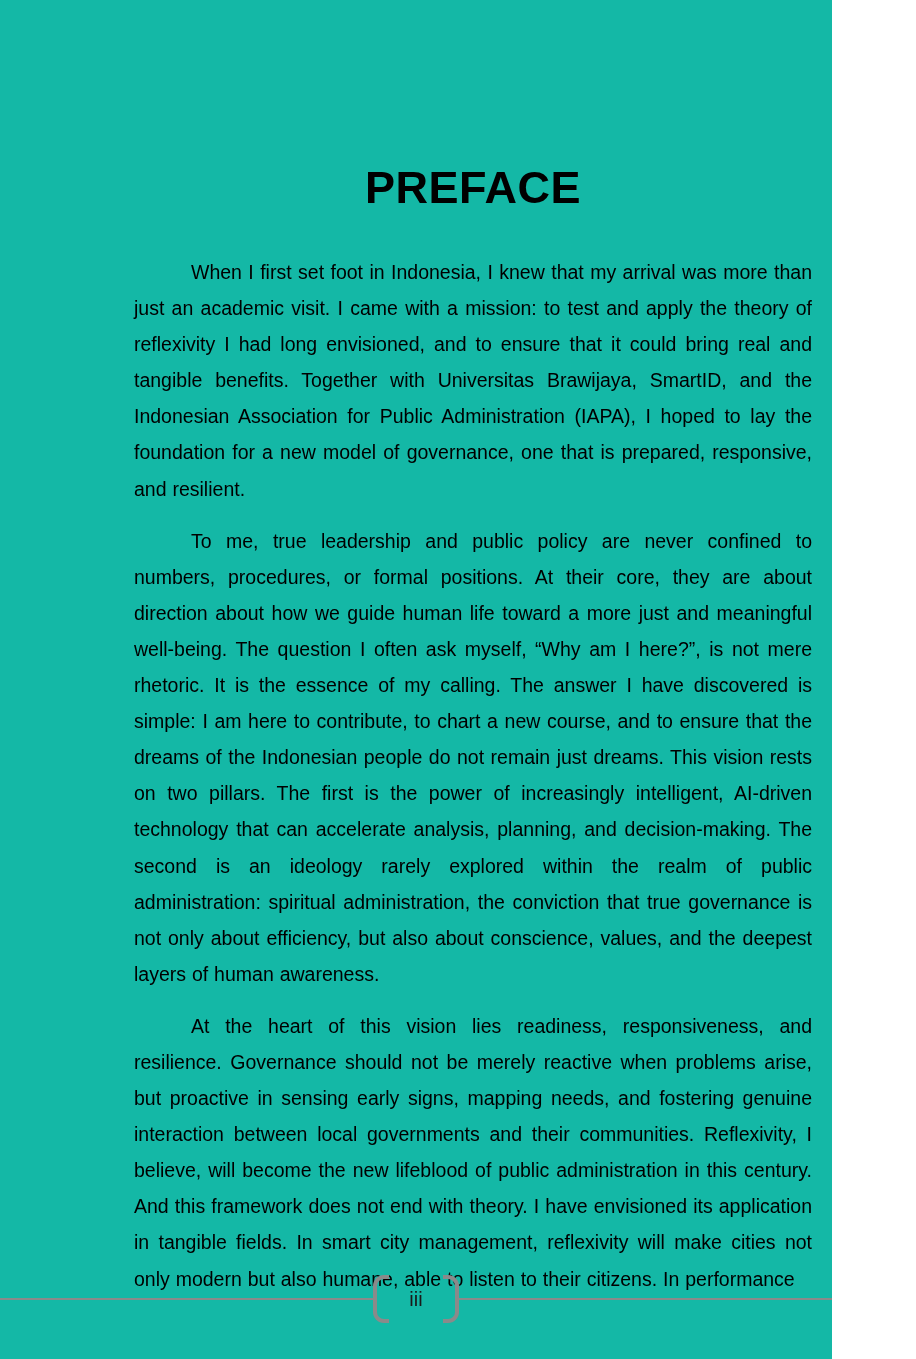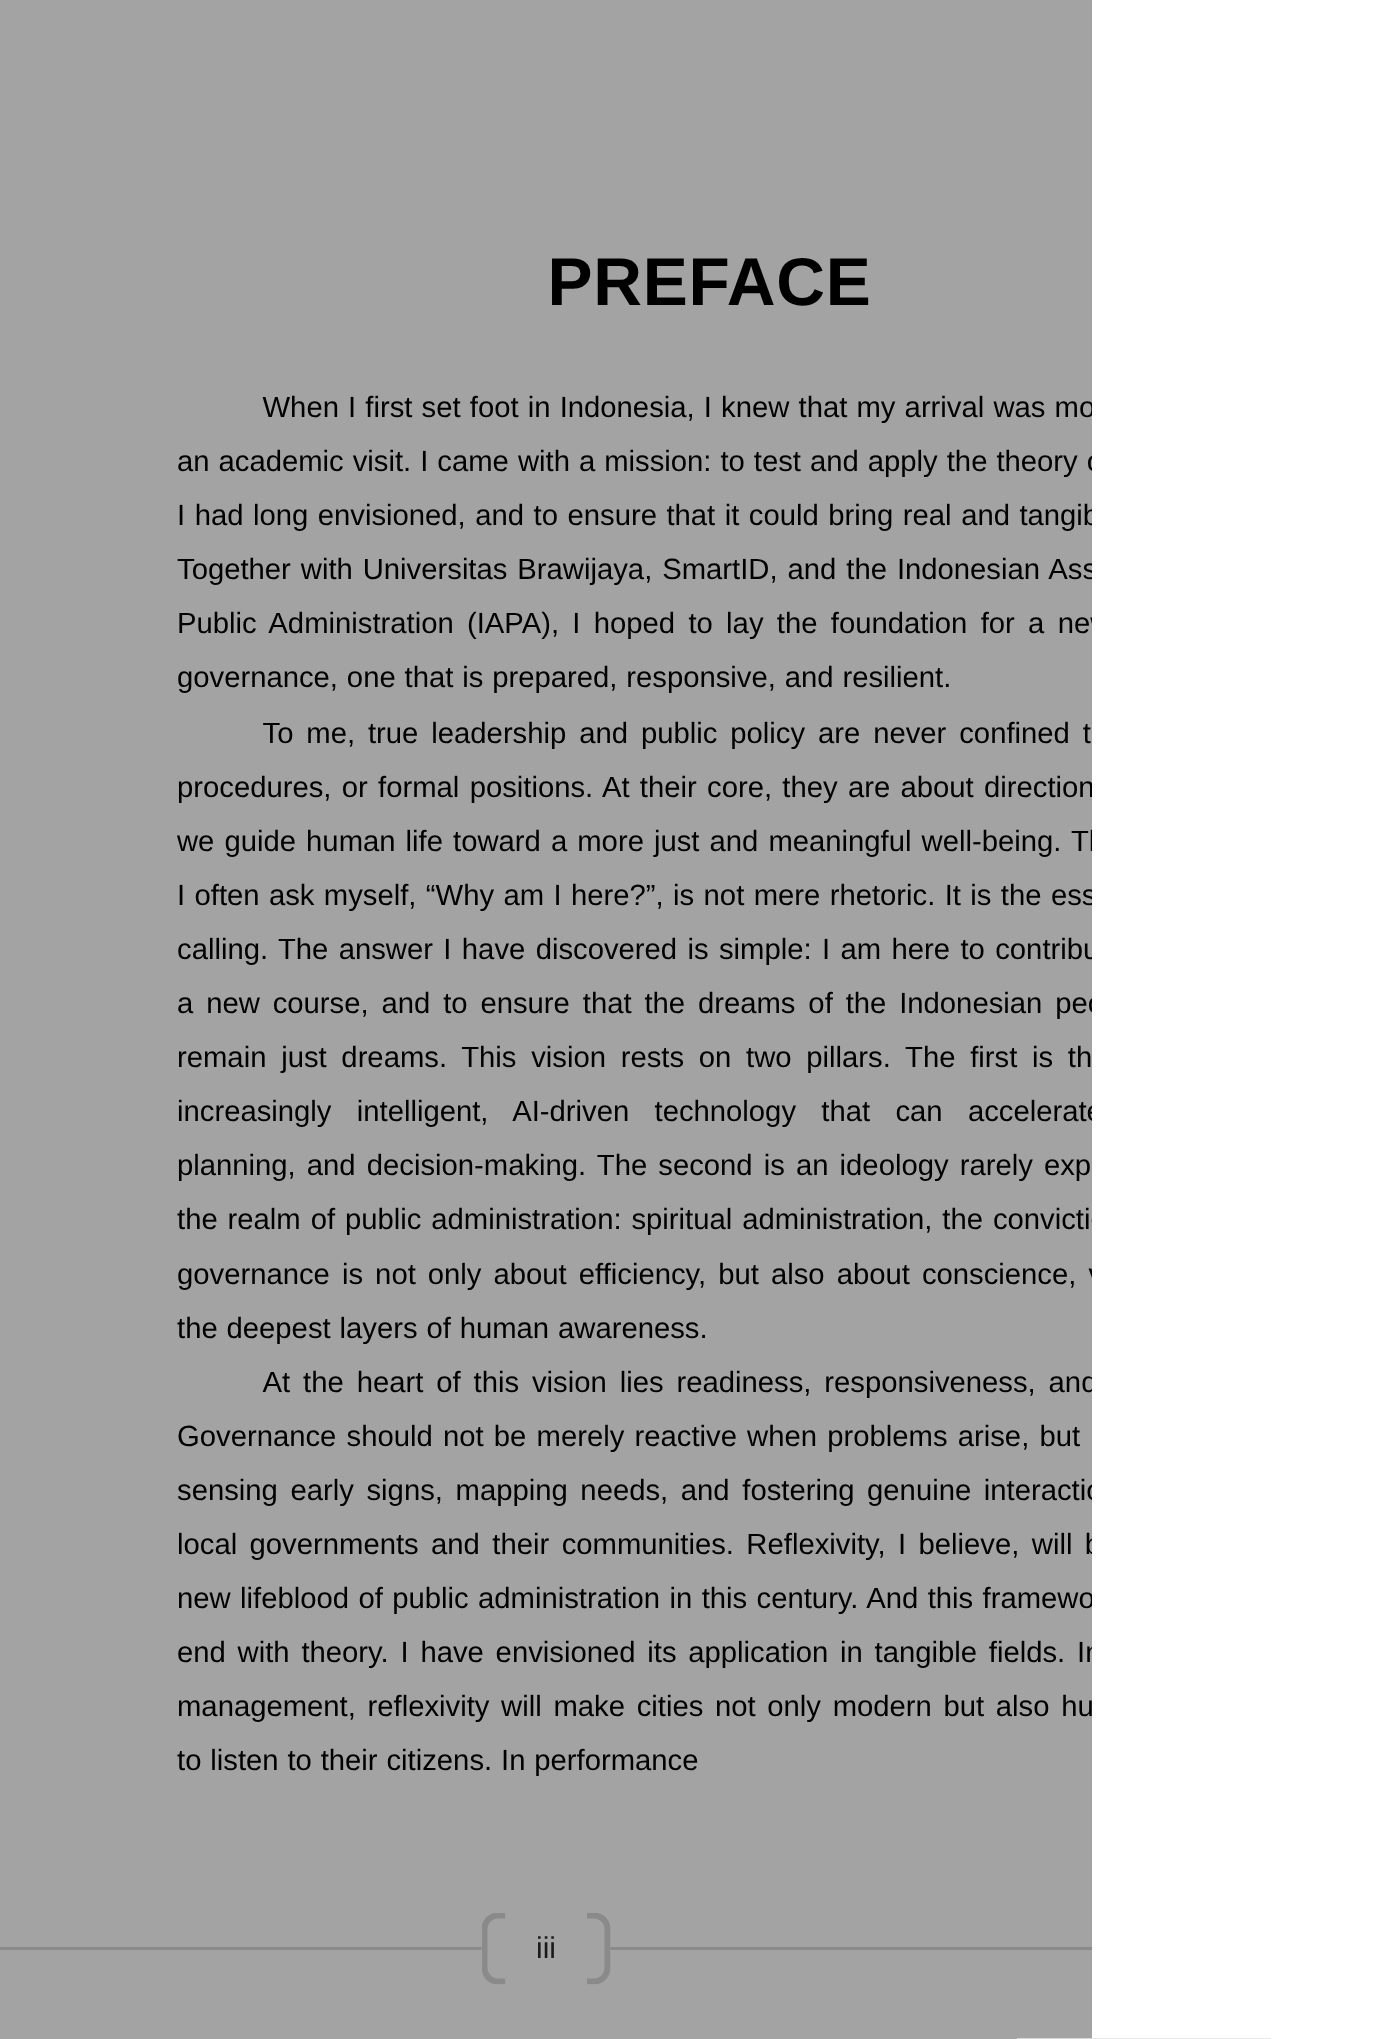--- a/index.html
+++ b/index.html
@@ -2,43 +2,43 @@
 <html><head>
   <meta charset="utf-8">
   <style>
     html, body {
       margin: 0;
       padding: 0;
       background: #ffffff;
     }
     .page {
       position: relative;
-      width: 728px;
+      width: 832px;
       height: 1359px;
-      background: #a3a3a3;
+      background: #14b8a6;
       color: #000000;
       font-family: "Liberation Sans", sans-serif;
       overflow: hidden;
     }
     .content {
       position: absolute;
       left: 118px;
       top: 162px;
       width: 710px;
     }
     .doc-title {
       margin: 0 0 40px 0;
       font-size: 45px;
       line-height: 52px;
       font-weight: bold;
       text-align: center;
       letter-spacing: 0.5px;
     }
     .body-par {
-      margin: 0;
+      margin: 16px;
       font-size: 19.5px;
       line-height: 36.1px;
       text-align: justify;
       text-indent: 57px;
       word-spacing: 0.5px;
     }
     .page-footer {
       position: absolute;
       left: 0;
       right: 0;

